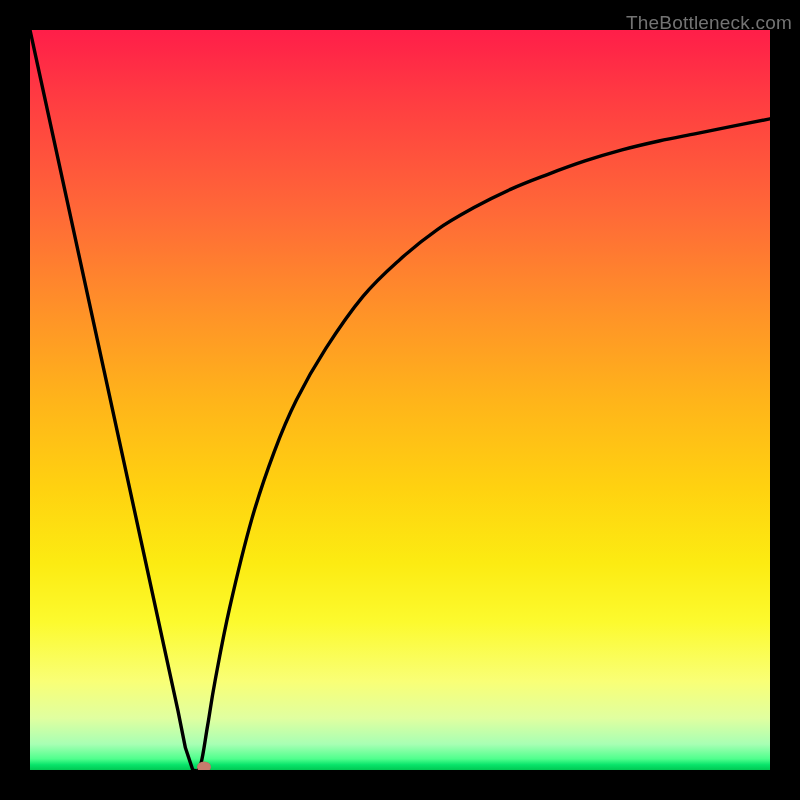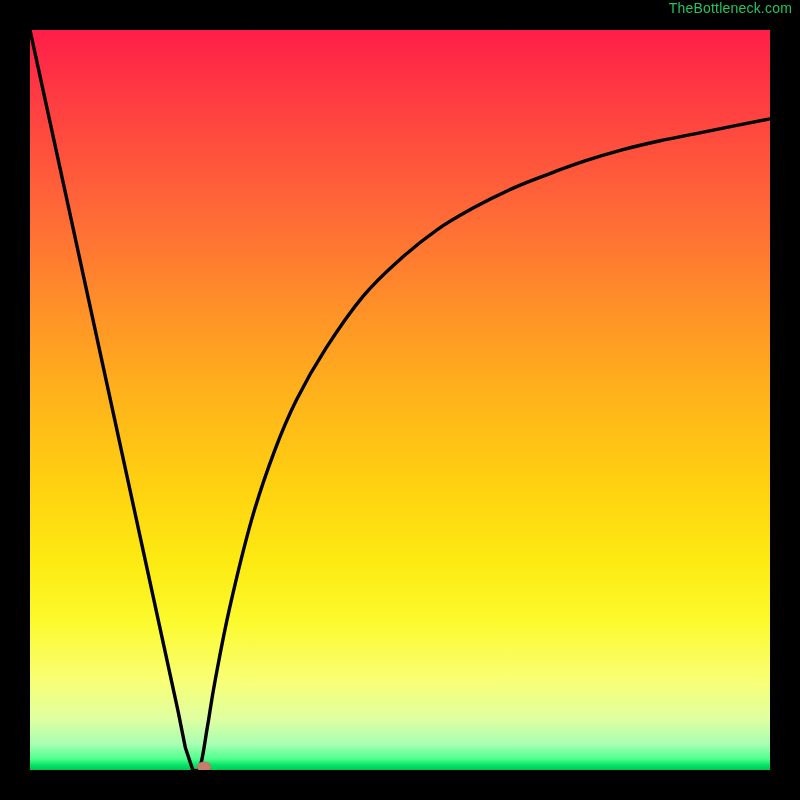--- a/index.html
+++ b/index.html
@@ -48,24 +48,24 @@
     );
   }
   .curve-svg {
     position: absolute;
     inset: 0;
     width: 100%;
     height: 100%;
   }
   .watermark {
     position: absolute;
-    top: 0;
+    top: 12px;
     right: 8px;
-    color: #22c55e;
-    font-size: 14px;
+    color: #737373;
+    font-size: 19px;
     letter-spacing: 0.2px;
     user-select: none;
   }
   .marker {
     position: absolute;
     width: 14px;
     height: 11px;
     border-radius: 50%;
     background: #c77c6d;
     box-shadow: 0 0 1px 0 rgba(0,0,0,0.2) inset;

